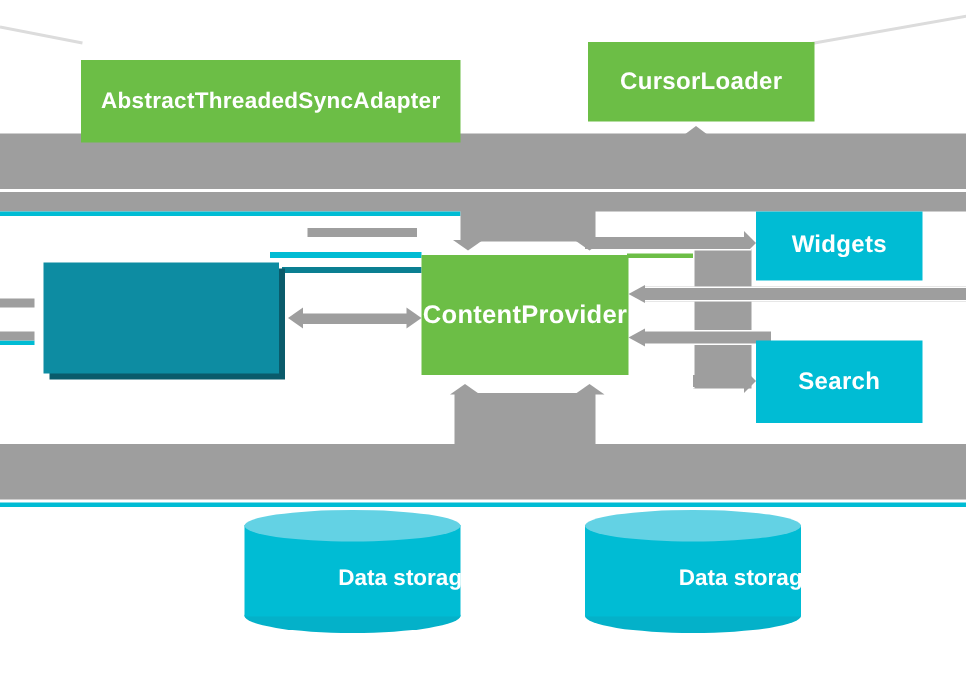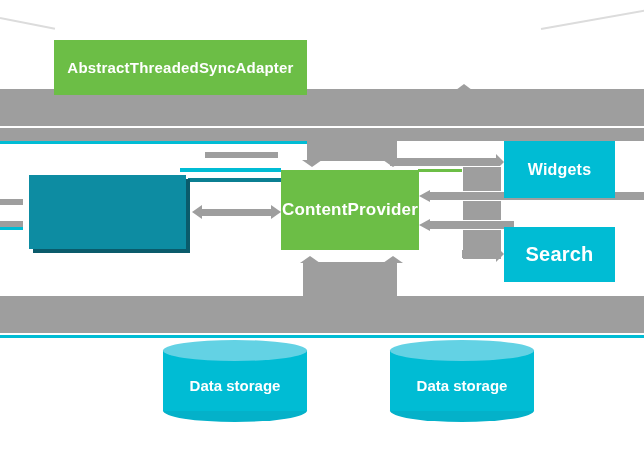--- a/index.html
+++ b/index.html
@@ -16,21 +16,21 @@
   .green{background:var(--c-green);}
   .teal{background:var(--c-teal);}
   .gray{background:var(--c-gray);}
   .cyanline{background:var(--c-teal);}
   .tri{position:absolute;width:0;height:0;}
   .faintline{position:absolute;height:2px;background:var(--c-faint);transform-origin:left center;}
   .cyl-top{position:absolute;border-radius:50%;background:var(--c-teal_light);}
   .cyl-bottom{position:absolute;border-radius:50%;background:var(--c-teal_bottom);}
   .cyl-body{position:absolute;background:var(--c-teal);}
   .cyl-label{position:absolute;display:flex;align-items:center;justify-content:center;
-    color:#fff;font-weight:700;font-size:15px;}
+    color:#fff;font-weight:700;font-size:15px;margin-left:36px;}
   .outlined{border-top:1px solid #fff;border-bottom:1px solid #fff;}
 </style>
 </head>
 <body>
 
 <div id="stage">
 
   <div class="faintline" style="left:0;top:17px;width:56px;transform:rotate(11deg);"></div>
   <div class="faintline" style="left:541px;top:28px;width:105px;transform:rotate(-10deg);"></div>
 
@@ -75,28 +75,31 @@
   <div class="abs gray" style="left:303px;top:262px;width:94px;height:35px;"></div>
   <div class="tri" style="left:300px;top:256px;border-left:10px solid transparent;border-right:10px solid transparent;border-bottom:7px solid var(--c-gray);"></div>
   <div class="tri" style="left:383px;top:256px;border-left:10px solid transparent;border-right:10px solid transparent;border-bottom:7px solid var(--c-gray);"></div>
 
   <div class="abs" style="left:33px;top:179px;width:157px;height:74px;background:var(--c-teal_stack_dark);"></div>
   <div class="abs" style="left:29px;top:175px;width:157px;height:74px;background:var(--c-teal_stack_mid);"></div>
 
   <div class="node green" style="left:54px;top:28px;width:253px;height:55px;font-size:15px;margin-top:12px;">
     <span>AbstractThreadedSyncAdapter</span>
   </div>
+  <div class="node green" style="left:392px;top:28px;width:151px;height:53px;font-size:16px;">
+    <span>CursorLoader</span>
+  </div>
   <div class="node green" style="left:281px;top:170px;width:138px;height:80px;font-size:17px;">
     <span>ContentProvider</span>
   </div>
 
-  <div class="node teal" style="left:504px;top:141px;width:111px;height:57px;font-size:16px;">
+  <div class="node teal" style="left:504px;top:141px;width:111px;height:46px;font-size:16px;">
     <span>Widgets</span>
   </div>
-  <div class="node teal" style="left:504px;top:227px;width:111px;height:55px;font-size:20px;">
+  <div class="node teal" style="left:504px;top:227px;width:111px;height:55px;font-size:16px;">
     <span>Search</span>
   </div>
 
   <div>
     <div class="cyl-bottom" style="left:163px;top:399px;width:144px;height:23px;"></div>
     <div class="cyl-body" style="left:163px;top:350px;width:144px;height:61px;"></div>
     <div class="cyl-top" style="left:163px;top:340px;width:144px;height:21px;"></div>
     <div class="cyl-label" style="left:163px;top:375px;width:144px;height:20px;">
       <span>Data storage</span>
     </div>

